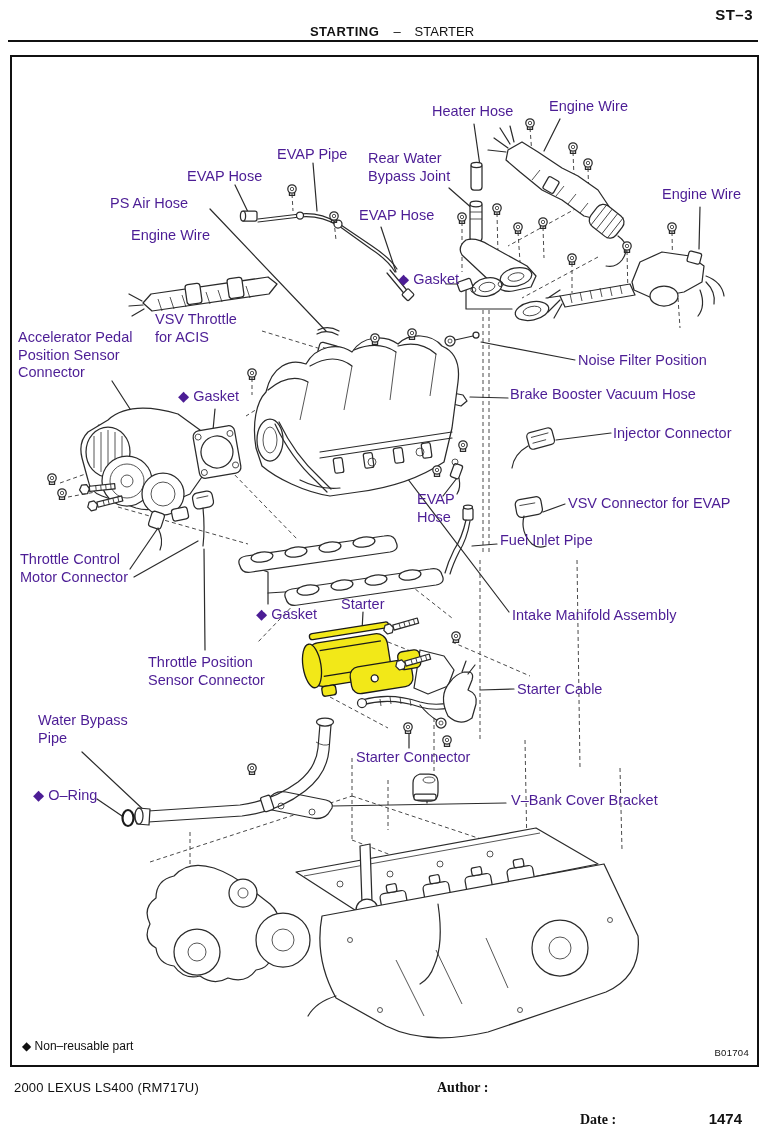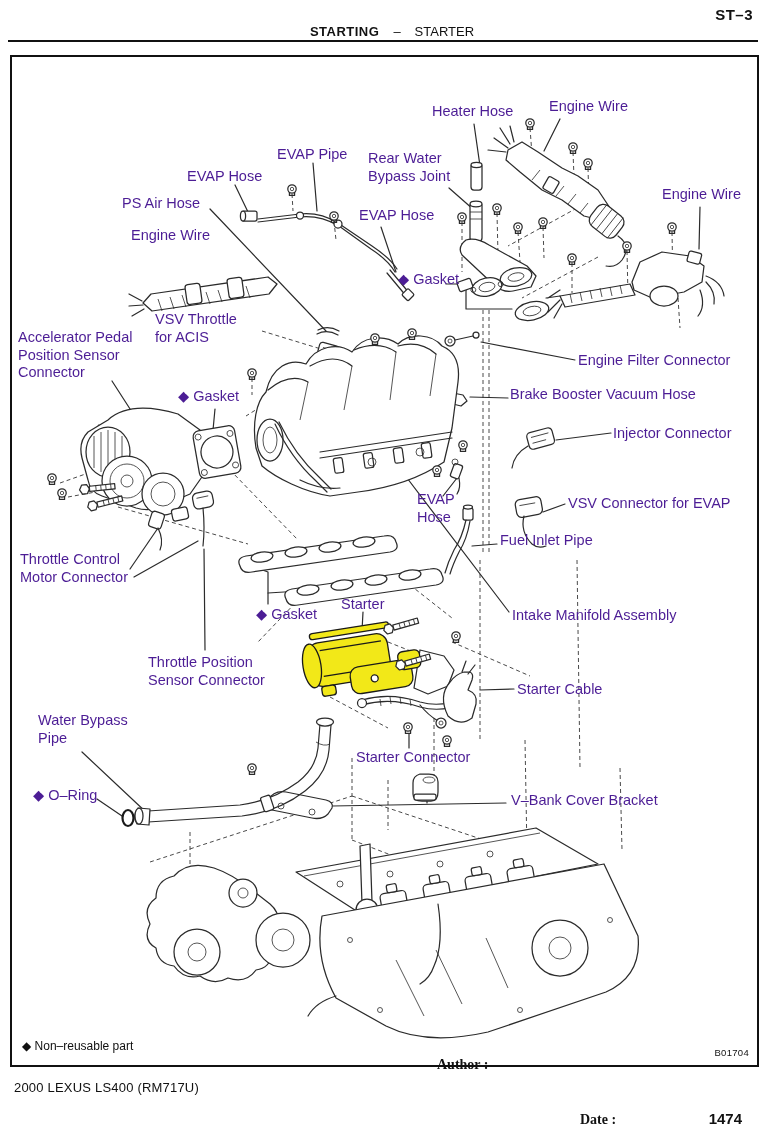--- a/index.html
+++ b/index.html
@@ -12,21 +12,21 @@
   .hdr-title .sep{margin:0 14px;}
   .hdr-rule{position:absolute;top:40px;left:8px;right:10px;height:2px;background:#111;}
   
   .frame{position:absolute;left:10px;top:55px;width:745px;height:1008px;border:2px solid #111;background:#fff;}
   .frame svg{position:absolute;left:-12px;top:-57px;width:768px;height:1141px;}
   .lbl{position:absolute;font-size:14.5px;line-height:1.22;white-space:pre-line;color:#4c1d95;}
   .legend{position:absolute;font-size:12px;}
   .figcode{position:absolute;font-size:9.5px;letter-spacing:.3px;margin-left:12px;}
   
   .ftr-model{position:absolute;top:1080px;left:14px;font-size:13px;letter-spacing:.2px;}
-  .ftr-author{position:absolute;top:1057px;left:437px;font-family:"Liberation Serif","DejaVu Serif",serif;font-weight:bold;font-size:14px;text-align:right;}
+  .ftr-author{position:absolute;top:1080px;left:437px;font-family:"Liberation Serif","DejaVu Serif",serif;font-weight:bold;font-size:14px;text-align:right;}
   .ftr-date{position:absolute;top:1112px;left:580px;font-family:"Liberation Serif","DejaVu Serif",serif;font-weight:bold;font-size:14px;}
   .ftr-page{position:absolute;top:1110px;right:26px;font-size:15px;font-weight:bold;}
   
   .ln{stroke:#2b2b2b;stroke-width:1.2;fill:none;stroke-linecap:round;stroke-linejoin:round;}
   .pt{stroke:#2b2b2b;stroke-width:1.25;fill:#fff;stroke-linejoin:round;}
   .dash{stroke:#4a4a4a;stroke-width:1;fill:none;stroke-dasharray:4 3;}
   .thin{stroke:#2b2b2b;stroke-width:.8;fill:none;}
 </style>
 </head>
 <body>
@@ -448,30 +448,30 @@
       </g>
     </svg>
 
     <div class="lbl" style="left:420px;top:46px">Heater Hose</div>
     <div class="lbl" style="left:537px;top:41px">Engine Wire</div>
     <div class="lbl" style="left:265px;top:89px">EVAP Pipe</div>
     <div class="lbl" style="left:356px;top:93px">Rear Water
 Bypass Joint</div>
     <div class="lbl" style="left:175px;top:111px">EVAP Hose</div>
     <div class="lbl" style="left:650px;top:129px">Engine Wire</div>
-    <div class="lbl" style="left:110px;top:138px">PS Air Hose</div>
+    <div class="lbl" style="left:98px;top:138px">PS Air Hose</div>
     <div class="lbl" style="left:347px;top:150px">EVAP Hose</div>
     <div class="lbl" style="left:119px;top:170px">Engine Wire</div>
     <div class="lbl" style="left:386px;top:214px">◆ Gasket</div>
     <div class="lbl" style="left:143px;top:254px">VSV Throttle
 for ACIS</div>
     <div class="lbl" style="left:6px;top:272px">Accelerator Pedal
 Position Sensor
 Connector</div>
-    <div class="lbl" style="left:566px;top:295px">Engine Filter Connector</div>
+    <div class="lbl" style="left:566px;top:295px">Noise Filter Position</div>
     <div class="lbl" style="left:498px;top:329px">Brake Booster Vacuum Hose</div>
     <div class="lbl" style="left:166px;top:331px">◆ Gasket</div>
     <div class="lbl" style="left:601px;top:368px">Injector Connector</div>
     <div class="lbl" style="left:556px;top:438px">VSV Connector for EVAP</div>
     <div class="lbl" style="left:405px;top:434px">EVAP
 Hose</div>
     <div class="lbl" style="left:488px;top:475px">Fuel Inlet Pipe</div>
     <div class="lbl" style="left:8px;top:494px">Throttle Control
 Motor Connector</div>
     <div class="lbl" style="left:244px;top:549px">◆ Gasket</div>

